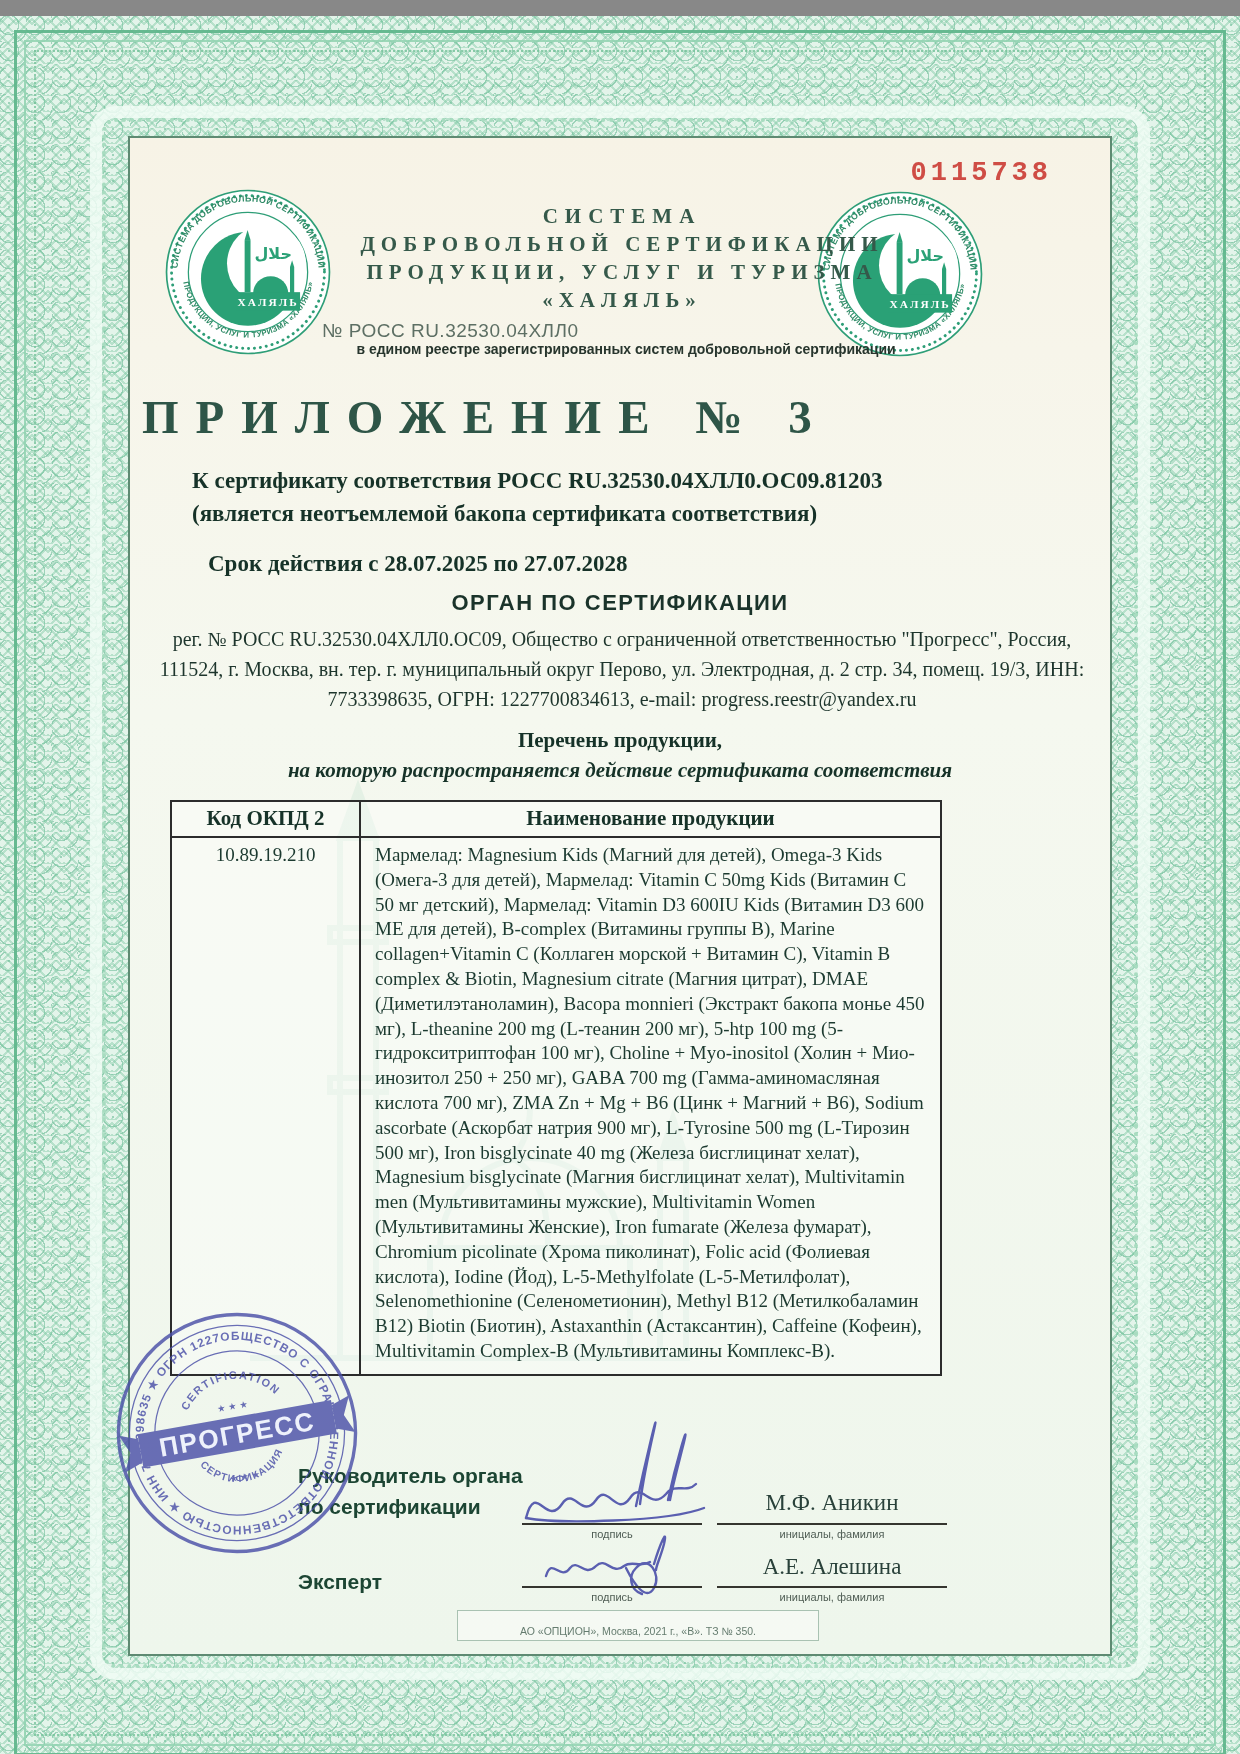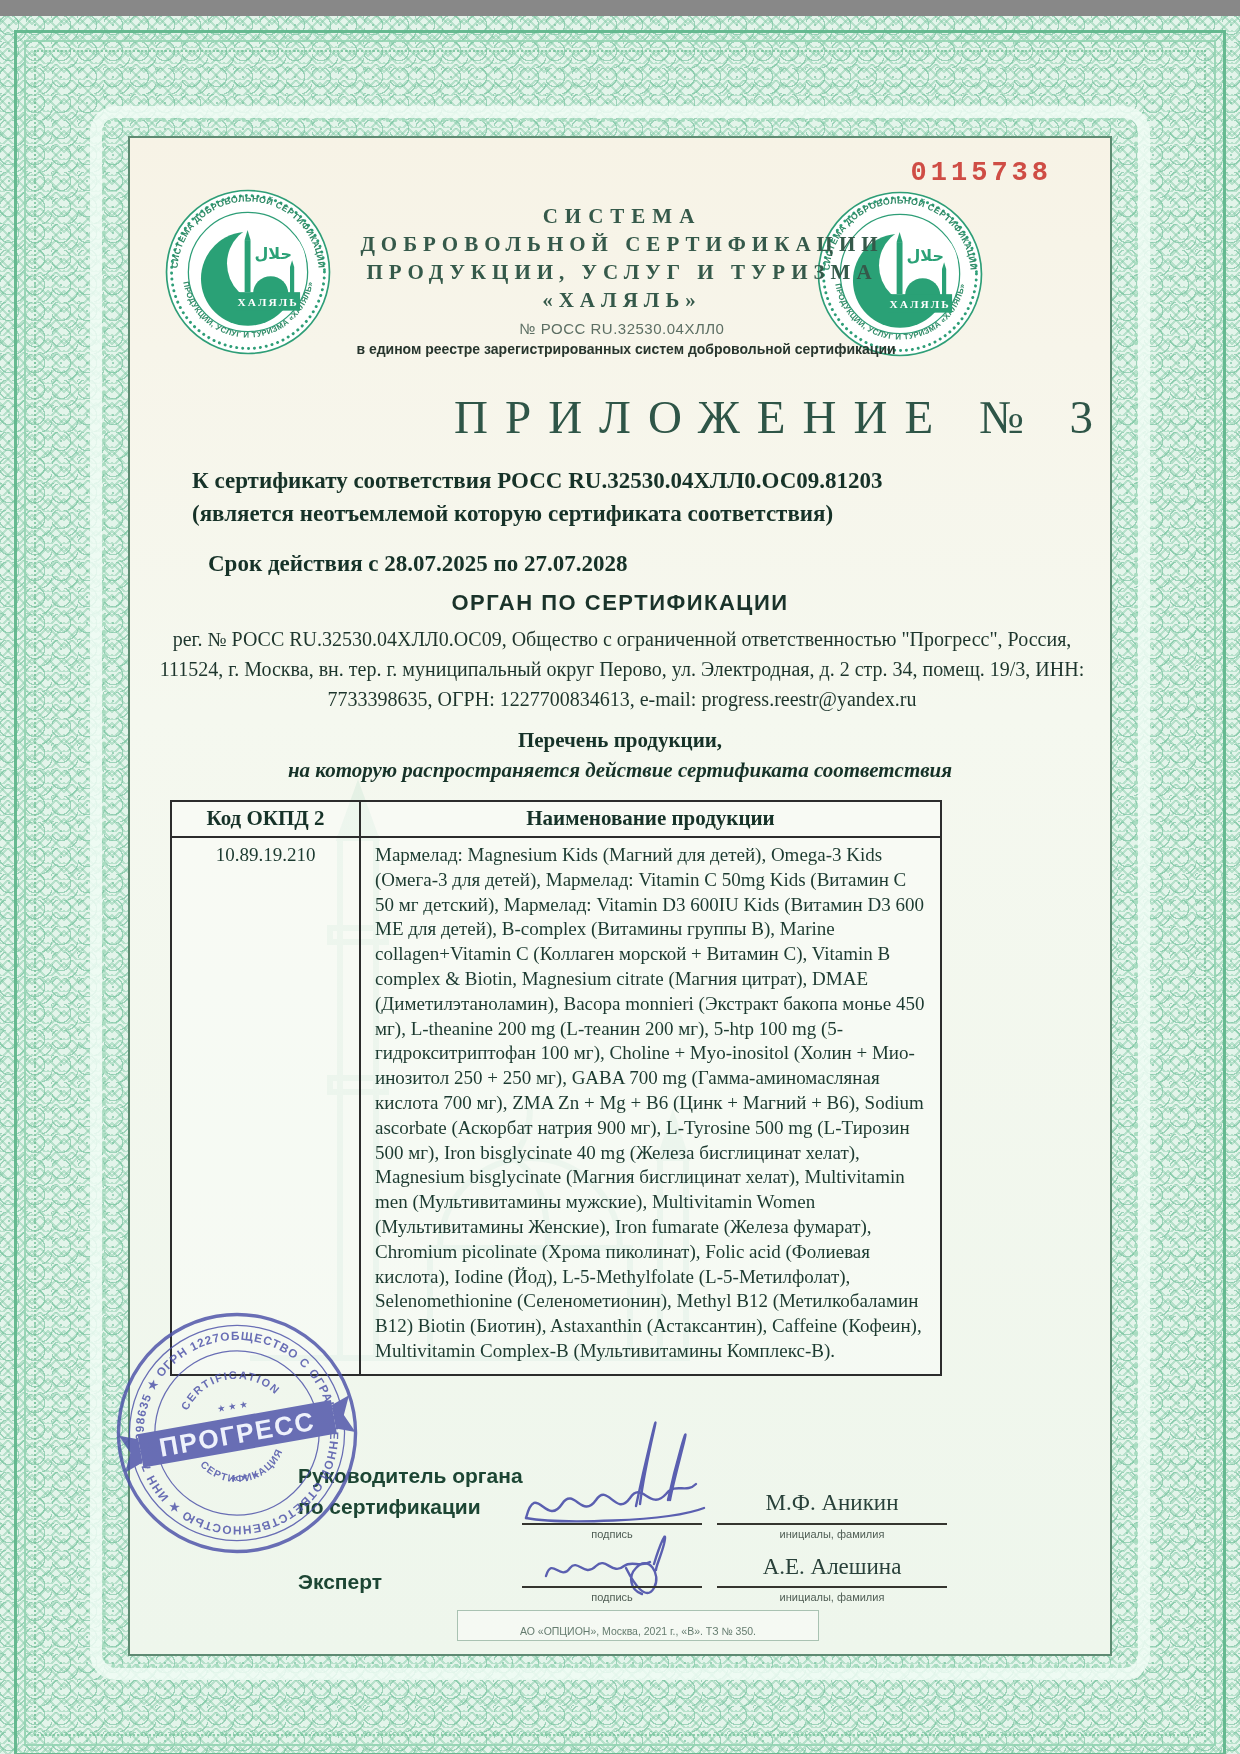--- a/index.html
+++ b/index.html
@@ -40,30 +40,30 @@
   }
   .logo{position:absolute; width:168px; height:168px;}
   .logo-left{left:34px; top:50px;}
   .logo-right{left:686px; top:52px;}
   .hline{position:absolute; left:192px; width:600px; text-align:center; color:#35594a; font-weight:700;}
   .hl1{top:66px;  font-size:21px; letter-spacing:7px;}
   .hl2{top:94px;  font-size:21px; letter-spacing:6px;}
   .hl3{top:122px; font-size:21px; letter-spacing:6px;}
   .hl4{top:150px; font-size:21px; letter-spacing:6px;}
   .hreg{
-    position:absolute; top:182px; left:192px; width:600px; text-align:center;
-    font-family:"Liberation Sans", sans-serif; font-size:15px; color:#5d6f64; font-weight:400; letter-spacing:.5px;
+    position:absolute; top:182px; left:192px; width:600px; text-align:left;
+    font-family:"Liberation Sans", sans-serif; font-size:19px; color:#5d6f64; font-weight:400; letter-spacing:.5px;
   }
   .hnote{
     position:absolute; top:203px; left:146px; width:700px; text-align:center;
     font-family:"Liberation Sans", sans-serif; font-size:14px; color:#27352d; font-weight:700;
   }
   .big-title{
-    position:absolute; top:252px; left:0; width:100%; text-align:right;
-    font-size:47px; font-weight:400; color:#2e5547; letter-spacing:17px; white-space:nowrap;
+    position:absolute; top:252px; left:0; width:100%; text-align:left;
+    font-size:47px; font-weight:700; color:#2e5547; letter-spacing:17px; white-space:nowrap;padding-left:12px;
   }
   .cert-line1{position:absolute; top:330px; left:62px; font-size:23px; font-weight:700; color:#163228;}
   .cert-line2{position:absolute; top:363px; left:62px; font-size:23px; font-weight:700; color:#163228;}
   .validity  {position:absolute; top:413px; left:78px; font-size:23px; font-weight:700; color:#163228;}
   .organ-heading{
     position:absolute; top:452px; left:0; width:100%; text-align:center;
     font-family:"Liberation Sans", sans-serif; font-size:22px; font-weight:700; letter-spacing:1.5px; color:#1a332a;
   }
   .organ-details{
     position:absolute; top:486px; left:16px; width:952px; text-align:center;
@@ -214,21 +214,21 @@
     <div class="hline hl1">СИСТЕМА</div>
     <div class="hline hl2">ДОБРОВОЛЬНОЙ СЕРТИФИКАЦИИ</div>
     <div class="hline hl3">ПРОДУКЦИИ, УСЛУГ И ТУРИЗМА</div>
     <div class="hline hl4">«ХАЛЯЛЬ»</div>
     <div class="hreg">№ РОСС RU.32530.04ХЛЛ0</div>
     <div class="hnote">в едином реестре зарегистрированных систем добровольной сертификации</div>
 
     <div class="big-title">ПРИЛОЖЕНИЕ № 3</div>
 
     <div class="cert-line1">К сертификату соответствия РОСС RU.32530.04ХЛЛ0.ОС09.81203</div>
-    <div class="cert-line2">(является неотъемлемой которую сертификата соответствия)</div>
+    <div class="cert-line2">(является неотъемлемой бакопа сертификата соответствия)</div>
     <div class="validity">Срок действия с 28.07.2025 по 27.07.2028</div>
 
     <div class="organ-heading">ОРГАН ПО СЕРТИФИКАЦИИ</div>
     <div class="organ-details">рег. № РОСС RU.32530.04ХЛЛ0.ОС09, Общество с ограниченной ответственностью "Прогресс", Россия, 111524, г. Москва, вн. тер. г. муниципальный округ Перово, ул. Электродная, д. 2 стр. 34, помещ. 19/3, ИНН: 7733398635, ОГРН: 1227700834613, e-mail: progress.reestr@yandex.ru</div>
 
     <div class="list-heading lh1">Перечень продукции,</div>
     <div class="list-heading lh2">на которую распространяется действие сертификата соответствия</div>
 
     <div class="cert-table">
       <div class="th th-code">Код ОКПД 2</div>

